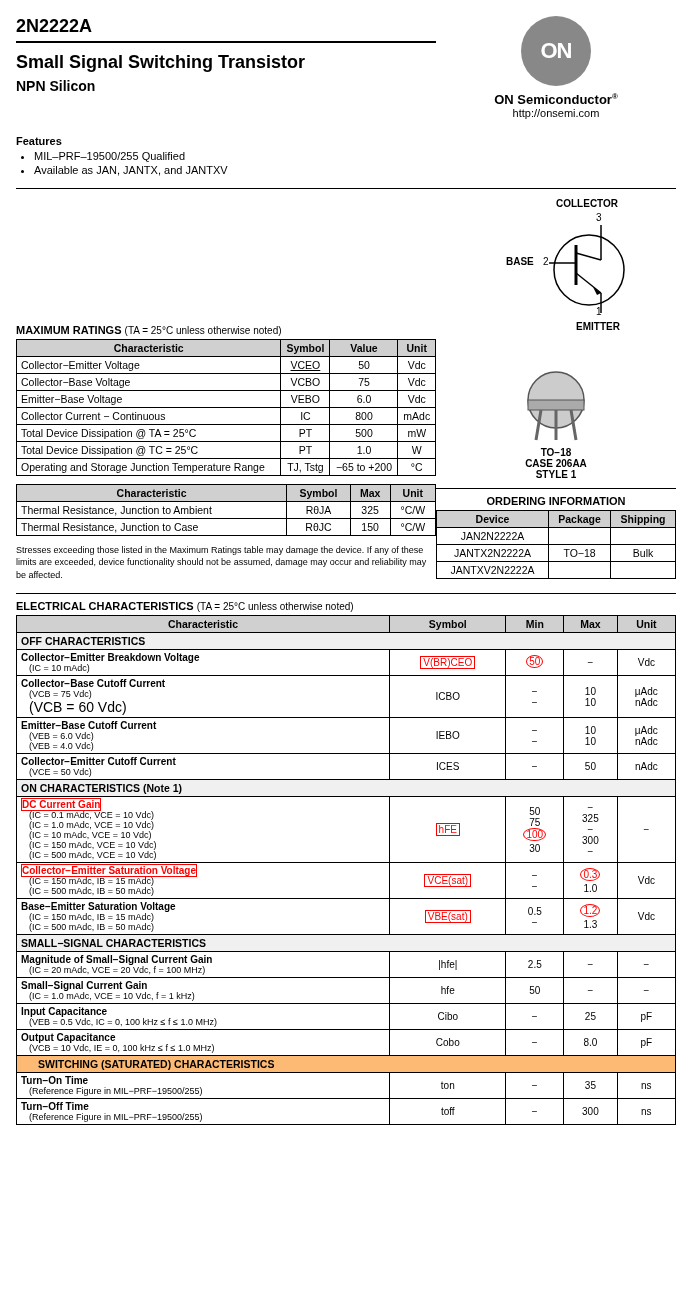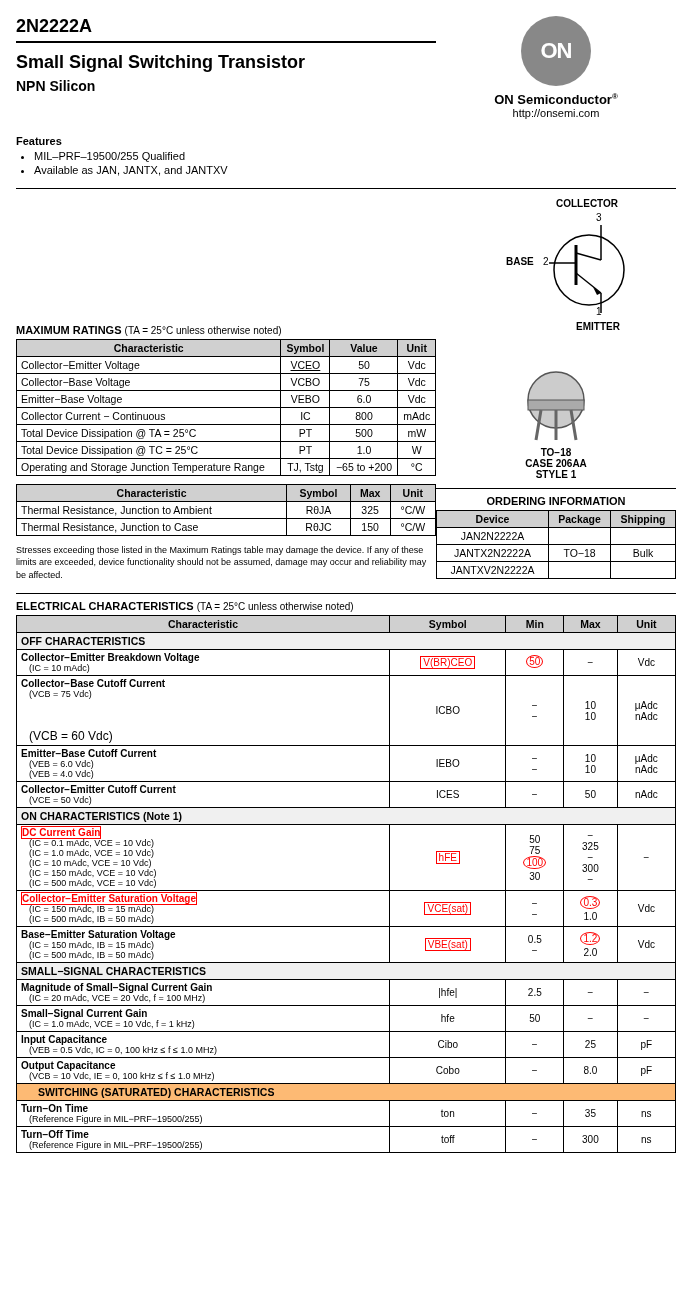--- a/index.html
+++ b/index.html
@@ -368,21 +368,21 @@
         <td style="text-align: center; font-size: 10px;"><span style="border: 1px solid red; color: red; padding: 0px 2px;">V(BR)CEO</span></td>
         <td style="text-align: center; font-size: 10px;"><span style="display: inline-block; border: 1px solid red; border-radius: 50%; color: red; padding: 0px 2px; margin-bottom: 2px;">50</span></td>
         <td style="text-align: center; font-size: 10px;">
           <span style="display: block;">−</span>
         </td>
         <td style="text-align: center; font-size: 10px;">
           <span style="display: block;">Vdc</span>
         </td>
       </tr>
       <tr>
-        <td style="font-size: 10px;"><span style="font-weight: bold;">Collector−Base Cutoff Current</span><span style="font-size: 9px; display: block; padding-left: 8px;">(VCB = 75 Vdc)</span><span style="font-size: 12px; display: block; padding-left: 8px; margin-top: 30px;">(VCB = 60 Vdc)</span></td>
+        <td style="font-size: 10px;"><span style="font-weight: bold;">Collector−Base Cutoff Current</span><span style="font-size: 9px; display: block; padding-left: 8px;">(VCB = 75 Vdc)</span><span style="font-size: 14px; display: block; padding-left: 8px;">(VCB = 60 Vdc)</span></td>
         <td style="text-align: center; font-size: 10px;">ICBO</td>
         <td style="text-align: center; font-size: 10px;">
           <span style="display: block;">−</span>
           <span style="display: block;">−</span>
         </td>
         <td style="text-align: center; font-size: 10px;">
           <span style="display: block;">10</span>
           <span style="display: block;">10</span>
         </td>
         <td style="text-align: center; font-size: 10px;">
@@ -449,21 +449,21 @@
           <span style="display: block;">Vdc</span>
         </td>
       </tr>
       <tr>
         <td style="font-size: 10px;"><span style="font-weight: bold;">Base−Emitter Saturation Voltage</span><span style="font-size: 9px; display: block; padding-left: 8px;">(IC = 150 mAdc, IB = 15 mAdc)</span><span style="font-size: 9px; display: block; padding-left: 8px;">(IC = 500 mAdc, IB = 50 mAdc)</span></td>
         <td style="text-align: center; font-size: 10px;"><span style="border: 1px solid red; color: red; padding: 0px 2px;">VBE(sat)</span></td>
         <td style="text-align: center; font-size: 10px;">
           <span style="display: block;">0.5</span>
           <span style="display: block;">−</span>
         </td>
-        <td style="text-align: center; font-size: 10px;"><span style="display: inline-block; border: 1px solid red; border-radius: 50%; color: red; padding: 0px 2px; margin-bottom: 2px;">1.2</span><span style="display: block;">2.0</span></td>
+        <td style="text-align: center; font-size: 10px;"><span style="display: inline-block; border: 1px solid red; border-radius: 50%; color: red; padding: 0px 2px; margin-bottom: 2px;">1.2</span><span style="display: block;">1.3</span></td>
         <td style="text-align: center; font-size: 10px;">
           <span style="display: block;">Vdc</span>
         </td>
       </tr>
       <tr class="section-row">
         <td colspan="5" style="background: rgb(240, 240, 240); font-weight: bold;">SMALL−SIGNAL CHARACTERISTICS</td>
       </tr>
       <tr>
         <td style="font-size: 10px;"><span style="font-weight: bold;">Magnitude of Small−Signal Current Gain</span><span style="font-size: 9px; display: block; padding-left: 8px;">(IC = 20 mAdc, VCE = 20 Vdc, f = 100 MHz)</span></td>
         <td style="text-align: center; font-size: 10px;">|hfe|</td>

